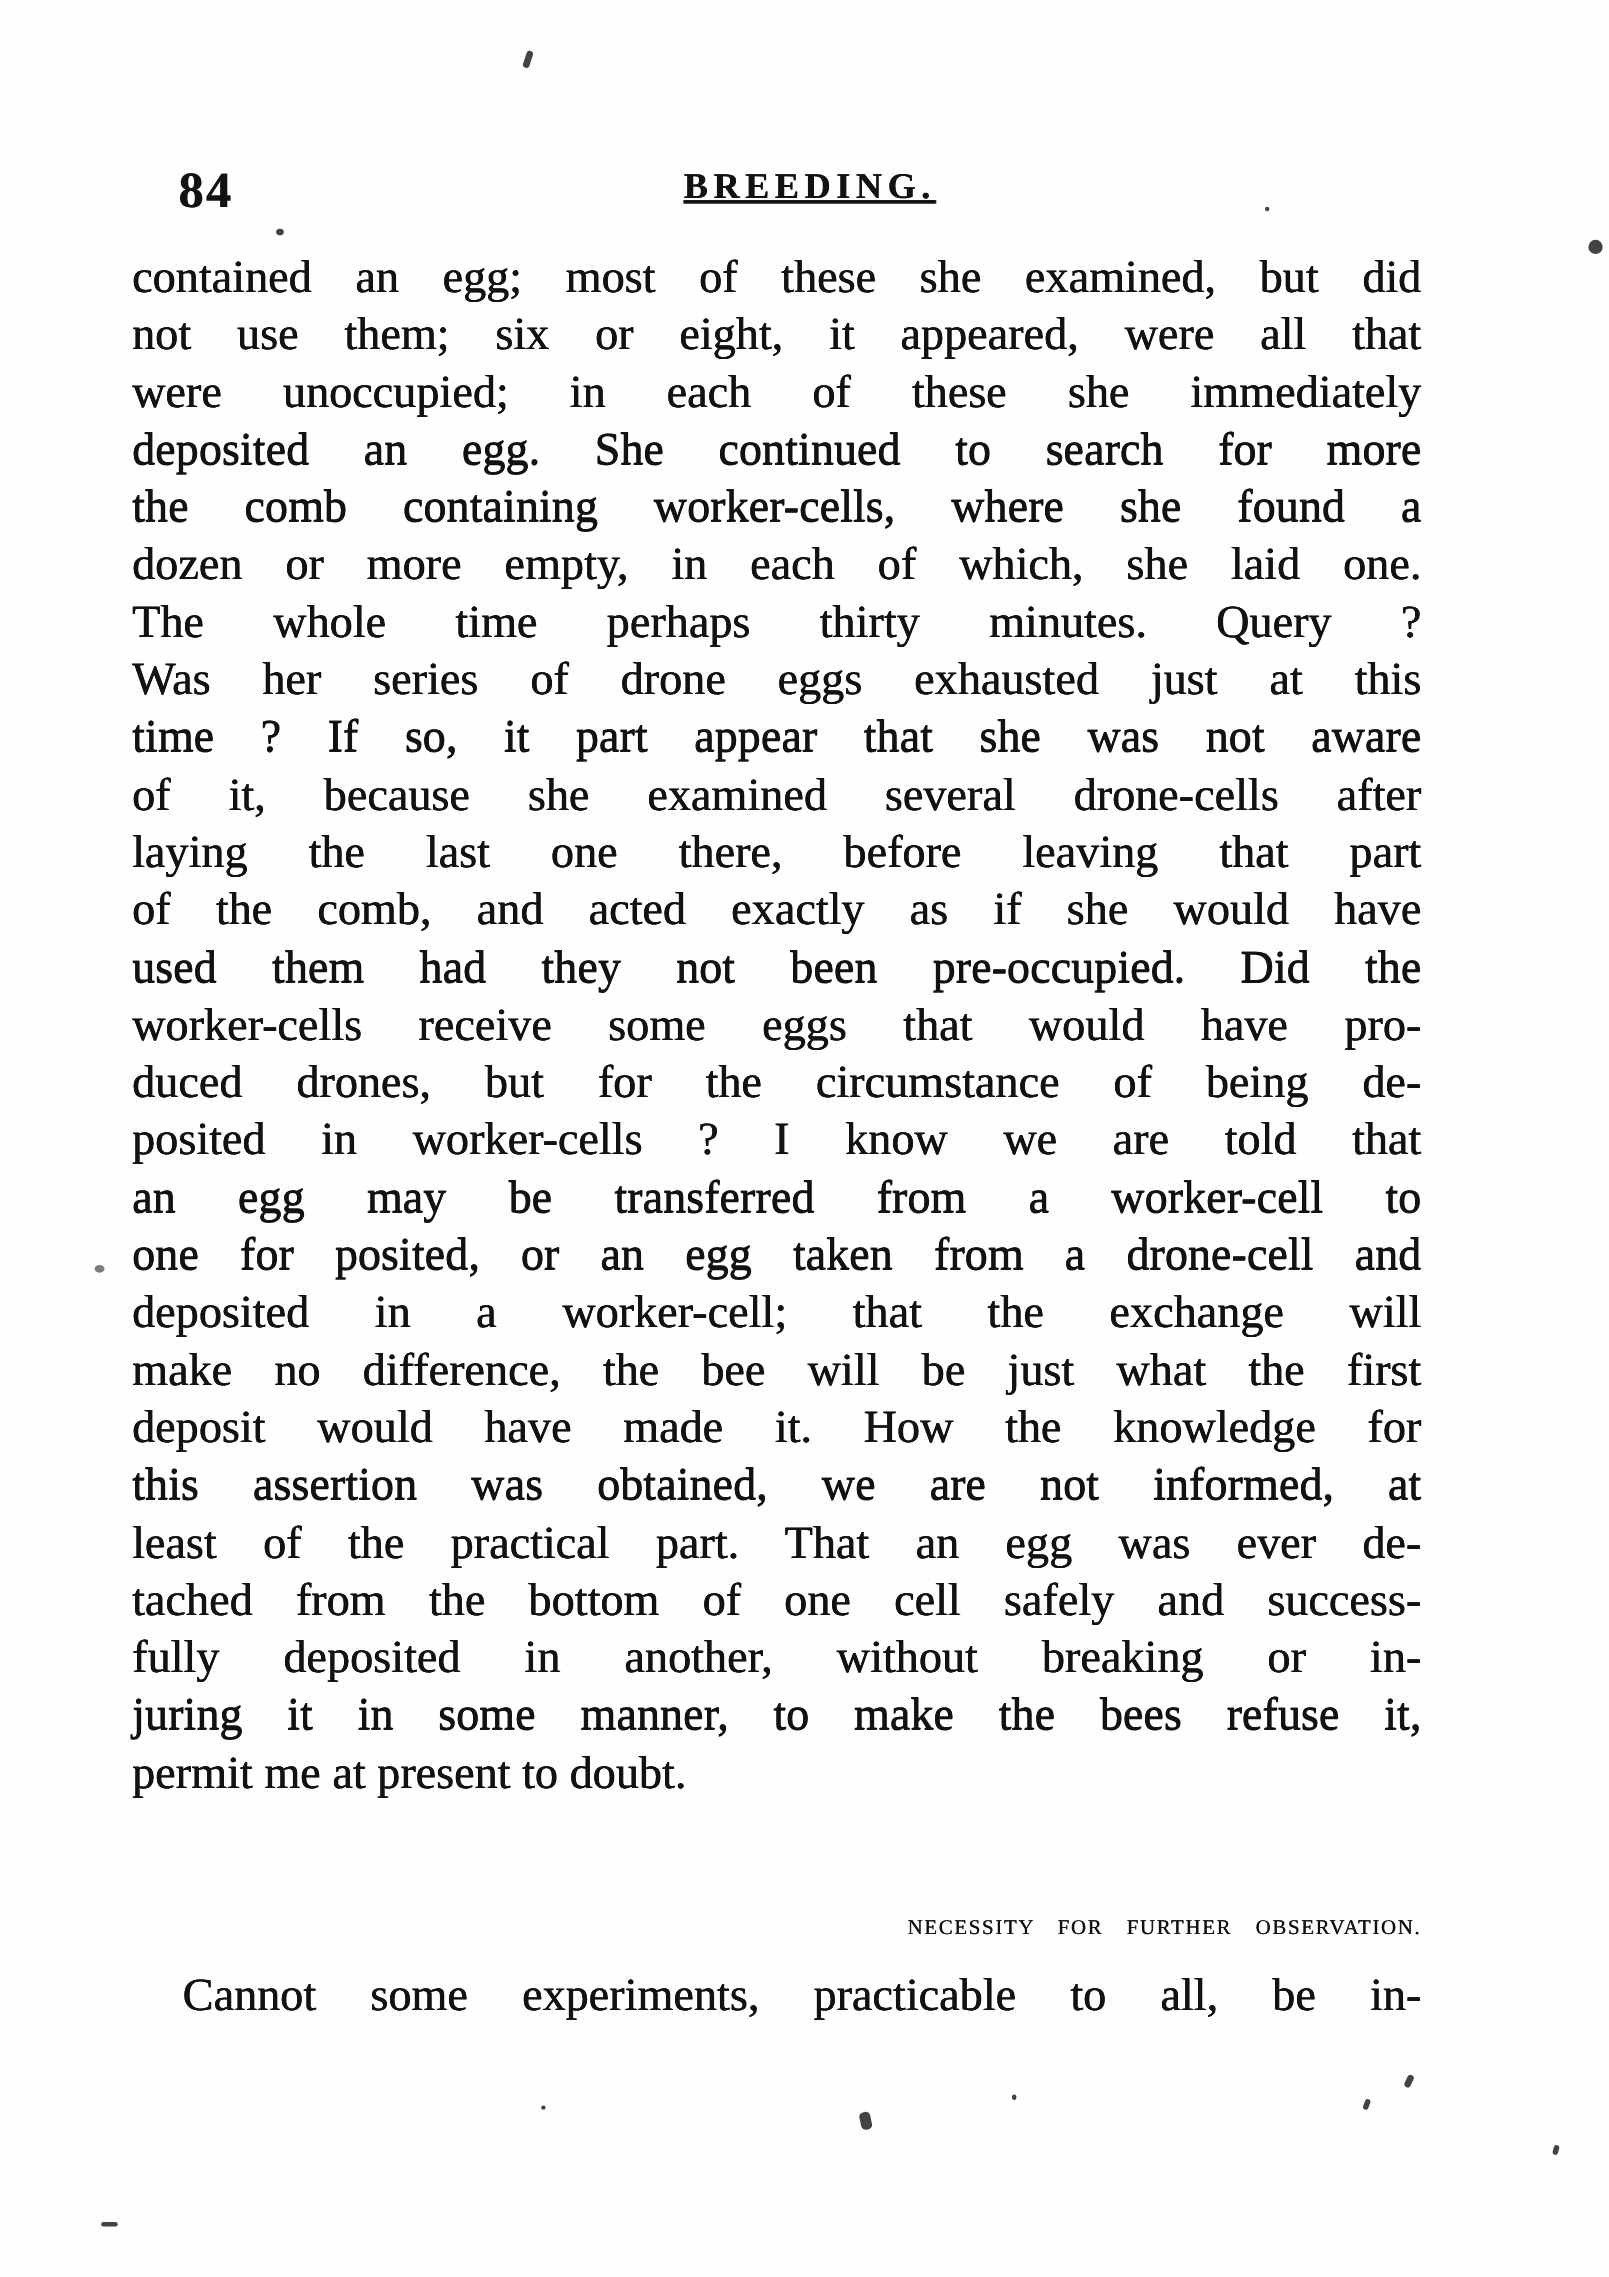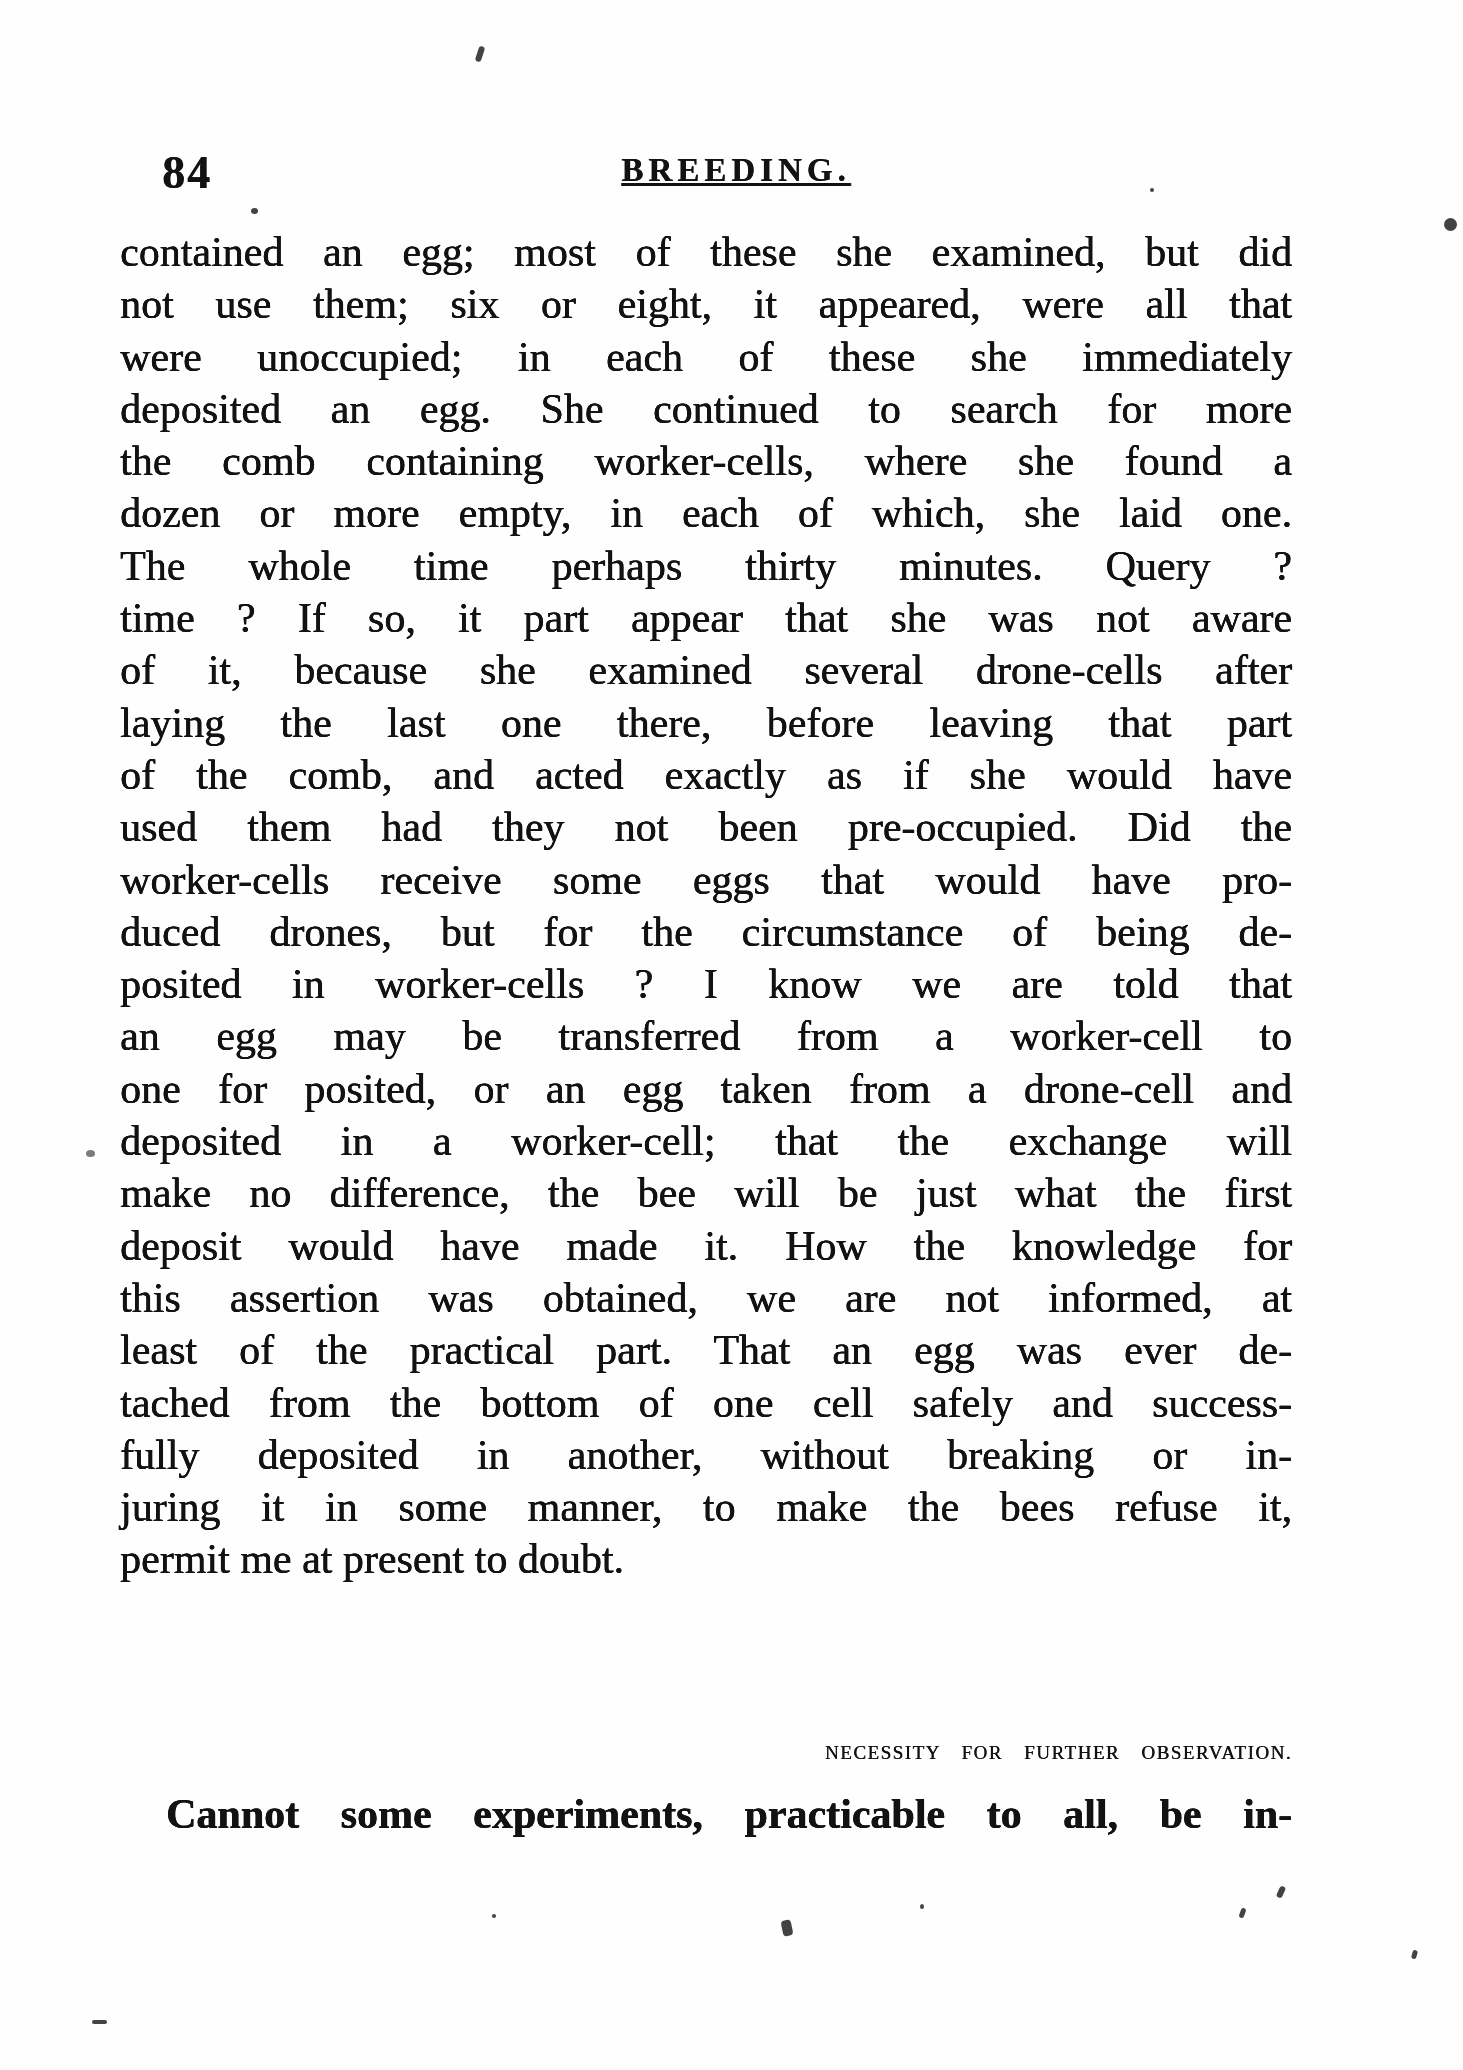--- a/index.html
+++ b/index.html
@@ -84,21 +84,20 @@
     top: 1788px;
     left: 120px;
     width: 1172px;
     font-size: 42px;
     line-height: 52.3px;
     text-shadow: 0.45px 0 0 currentColor, 0 0.3px 0 currentColor;
   }
   .next-paragraph .line {
     text-align: justify;
     text-align-last: justify;
-    font-weight: bold;
   }
   .next-paragraph .line:first-child {
     text-indent: 46px;
   }
   
   .speck {
     position: absolute;
     background: #222;
     border-radius: 50%;
     opacity: 0.85;
@@ -115,20 +114,21 @@
   </div>
 
   <div class="body-text">
       <div class="line">contained an egg; most of these she examined, but did</div>
       <div class="line">not use them; six or eight, it appeared, were all that</div>
       <div class="line">were unoccupied; in each of these she immediately</div>
       <div class="line">deposited an egg.  She continued to search for more</div>
       <div class="line">the comb containing worker-cells, where she found a</div>
       <div class="line">dozen or more empty, in each of which, she laid one.</div>
       <div class="line">The whole time perhaps thirty minutes.  Query ?</div>
+      <div class="line">Was her series of drone eggs exhausted just at this</div>
       <div class="line">time ?  If so, it part appear that she was not aware</div>
       <div class="line">of it, because she examined several drone-cells after</div>
       <div class="line">laying the last one there, before leaving that part</div>
       <div class="line">of the comb, and acted exactly as if she would have</div>
       <div class="line">used them had they not been pre-occupied.  Did the</div>
       <div class="line">worker-cells receive some eggs that would have pro-</div>
       <div class="line">duced drones, but for the circumstance of being de-</div>
       <div class="line">posited in worker-cells ?  I know we are told that</div>
       <div class="line">an egg may be transferred from a worker-cell to</div>
       <div class="line">one for posited, or an egg taken from a drone-cell and</div>

